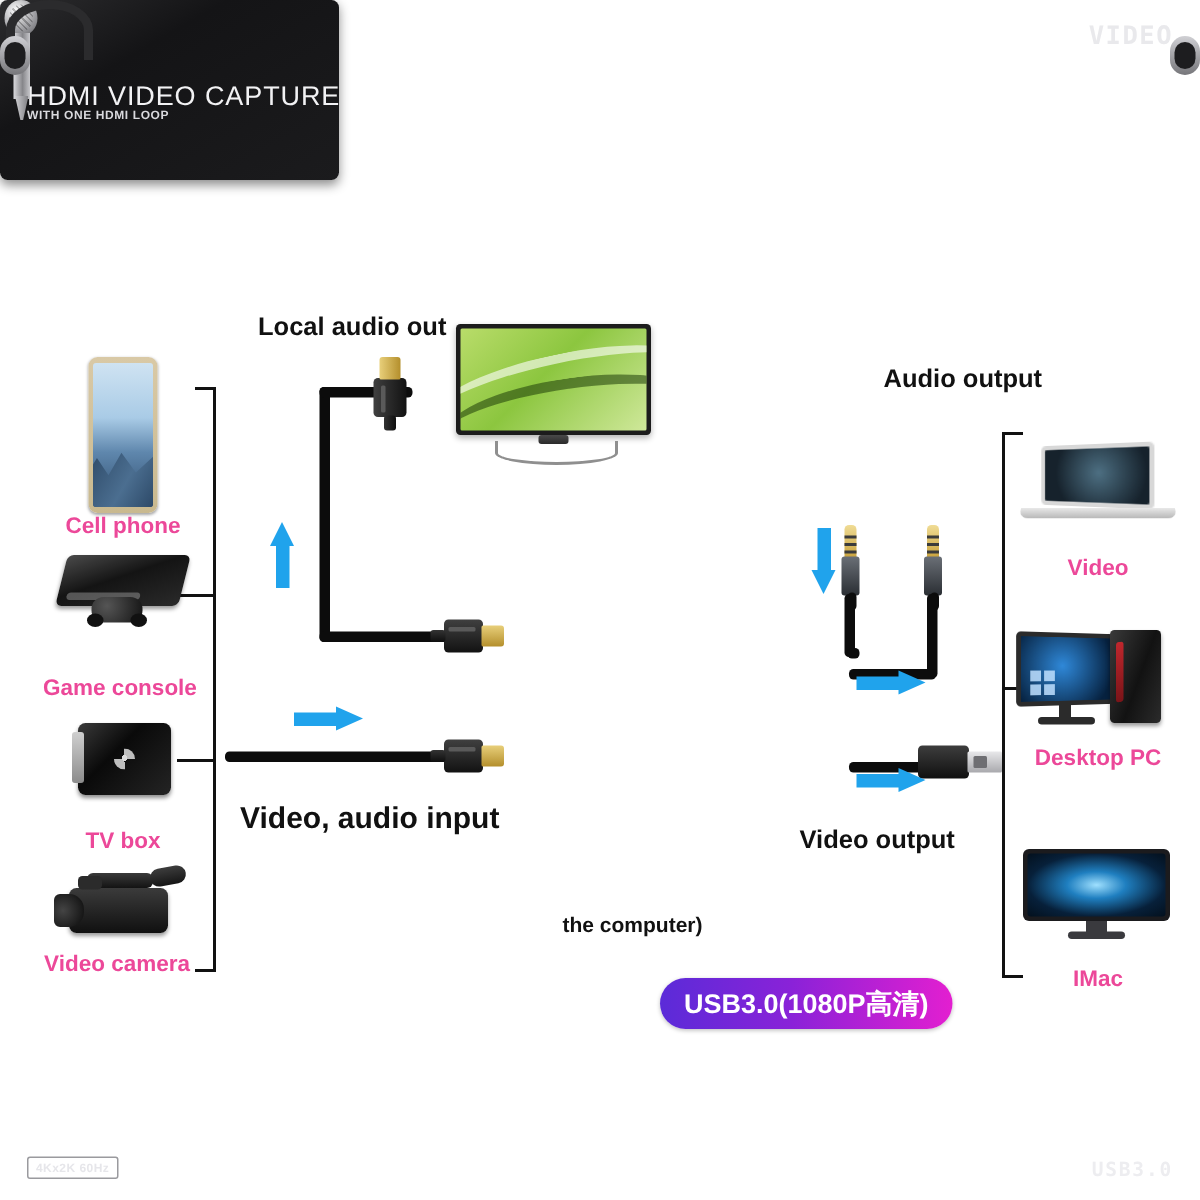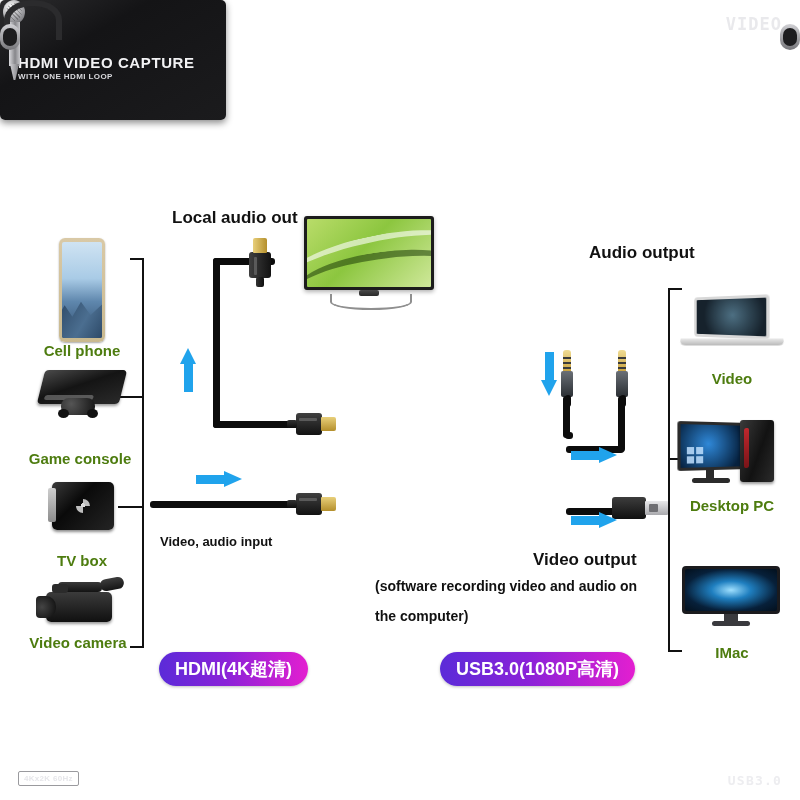--- a/index.html
+++ b/index.html
@@ -20,21 +20,21 @@
   
   .bracket{position:absolute;border-color:#111;border-style:solid;}
   #left-bracket{left:130px;top:258px;width:12px;height:386px;
      border-width:2px 2px 2px 0;border-left:none;}
   #right-bracket{left:668px;top:288px;width:12px;height:360px;
      border-width:2px 0 2px 2px;border-right:none;}
   .tick{position:absolute;height:2px;background:#111;}
 
   
   .dev{position:absolute;}
-  .cap{position:absolute;text-align:center;font-weight:bold;font-size:15px;color:#4d7c0f;white-space:nowrap;}
+  .cap{position:absolute;text-align:center;font-weight:bold;font-size:15px;color:#ec4899;white-space:nowrap;}
 
   
   #phone{left:59px;top:238px;width:46px;height:104px;border-radius:6px;
     background:linear-gradient(#d9c9a6,#c9b98f);padding:4px 3px;box-sizing:border-box;
     box-shadow:0 1px 2px rgba(0,0,0,.35);}
   #phone .scr{width:100%;height:100%;border-radius:2px;
     background:linear-gradient(#cfe3f2 0%,#a9cbe6 38%,#5f87ad 62%,#2d4a6b 100%);
     position:relative;overflow:hidden;}
   #phone .scr:after{content:"";position:absolute;left:-6px;bottom:0;width:120%;height:46%;
     background:linear-gradient(120deg,#27425f,#4b6e90 60%,#2b4765);
@@ -130,21 +130,21 @@
     background:linear-gradient(#4a4a4a,#2a2a2a);border-radius:2px;}
   #tv .stand{position:absolute;left:26px;top:78px;width:78px;height:14px;
     border:2px solid #8f8f8f;border-top:none;border-radius:0 0 60% 60%;}
 
   
   #device{left:341px;top:409px;width:226px;height:120px;border-radius:5px;
     background:linear-gradient(150deg,#2c2c2e 0%,#141416 35%,#1b1b1d 100%);
     box-shadow:0 3px 7px rgba(0,0,0,.45);}
   #device .hdmi-logo{position:absolute;right:18px;top:14px;font-size:17px;font-weight:bold;
     letter-spacing:1px;color:#e9e9ec;font-family:"DejaVu Sans Mono",monospace;}
-  #device .t1{position:absolute;left:18px;top:54px;font-size:15px;font-weight:bold;
+  #device .t1{position:absolute;left:18px;top:54px;font-size:18px;font-weight:normal;
     letter-spacing:.6px;color:#f2f2f4;}
   #device .t2{position:absolute;left:18px;top:72px;font-size:8px;font-weight:bold;
     letter-spacing:.4px;color:#d9d9dd;}
   #device .spec{position:absolute;left:18px;bottom:14px;font-size:8px;font-weight:bold;
     color:#e6e6ea;border:1px solid #9a9a9e;border-radius:2px;padding:2px 5px;letter-spacing:.3px;}
   #device .usb{position:absolute;right:18px;bottom:12px;font-size:13px;font-weight:bold;
     letter-spacing:1.2px;color:#ededf0;font-family:"DejaVu Sans Mono",monospace;}
 
   
   .cable{position:absolute;background:#0c0c0c;border-radius:3px;}
@@ -220,21 +220,21 @@
     font-size:18px;white-space:nowrap;
     background:linear-gradient(90deg,#5b2bd8 0%,#8a22d8 45%,#e31fd0 100%);
     box-shadow:0 1px 3px rgba(0,0,0,.25);}
   #pill-hdmi{left:159px;top:652px;}
   #pill-usb{left:440px;top:652px;}
 
   
   #lab-localloop{left:172px;top:208px;font-size:17px;}
   #lab-mic{left:475px;top:206px;font-size:17px;}
   #lab-audioout{left:589px;top:243px;font-size:17px;}
-  #lab-videoin{left:160px;top:535px;font-size:13px;}
+  #lab-videoin{left:160px;top:535px;font-size:20px;}
   #lab-videoout{left:533px;top:550px;font-size:17px;}
   #lab-note1{left:375px;top:578px;font-size:14px;}
   #lab-note2{left:375px;top:608px;font-size:14px;}
 
   #cap-phone{left:20px;top:342px;width:124px;font-size:15px;}
   #cap-console{left:10px;top:450px;width:140px;font-size:15px;}
   #cap-tvbox{left:20px;top:552px;width:124px;font-size:15px;}
   #cap-camera{left:6px;top:634px;width:144px;font-size:15px;}
   #cap-laptop{left:672px;top:370px;width:120px;font-size:15px;}
   #cap-desktop{left:662px;top:497px;width:140px;font-size:15px;}
@@ -365,21 +365,20 @@
   <div class="cable h" style="left:566px;top:508px;width:56px;"></div>
   <div class="usb-plug" style="left:612px;top:497px;">
     <div class="shell"></div>
     <div class="metal"></div>
   </div>
   <div class="arrow right" style="left:571px;top:512px;">
     <div class="bar"></div>
     <div class="head"></div>
   </div>
   <div id="lab-videoout" class="lbl">Video output</div>
-  <div id="lab-note1" class="lbl">(software recording video and audio on</div>
   <div id="lab-note2" class="lbl">the computer)</div>
 
   <div id="right-bracket" class="bracket"></div>
   <div class="tick" style="left:668px;top:458px;width:24px;"></div>
 
   <div id="laptop" class="dev">
     <div class="scr"></div>
     <div class="base"></div>
   </div>
   <div id="cap-laptop" class="cap">Video</div>
@@ -394,16 +393,15 @@
 
   <div id="imac" class="dev">
     <div class="scr">
         <div class="in"></div>
       </div>
     <div class="neck"></div>
     <div class="base"></div>
   </div>
   <div id="cap-imac" class="cap">IMac</div>
 
-  <div id="pill-hdmi" class="pill">HDMI(4K超清)</div>
   <div id="pill-usb" class="pill">USB3.0(1080P高清)</div>
 
 </div>
 
 </body></html>

